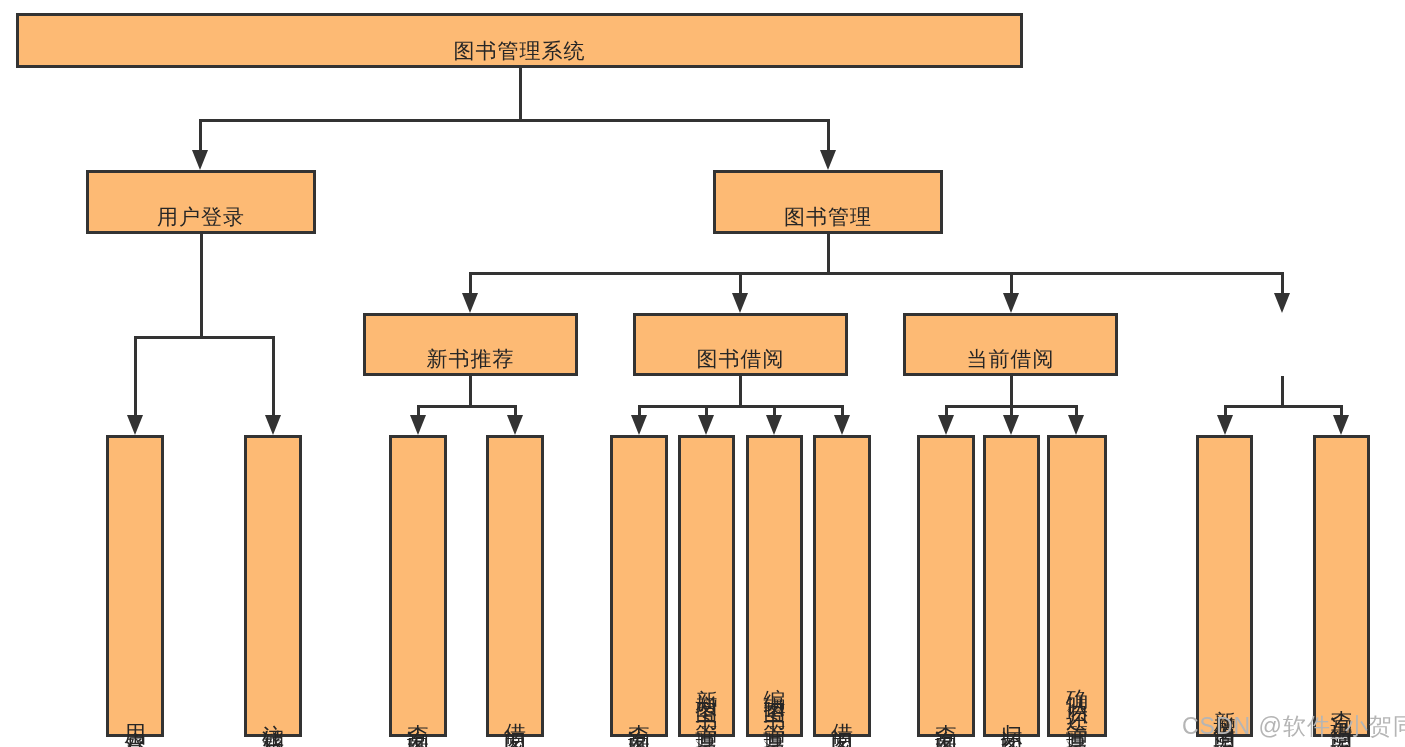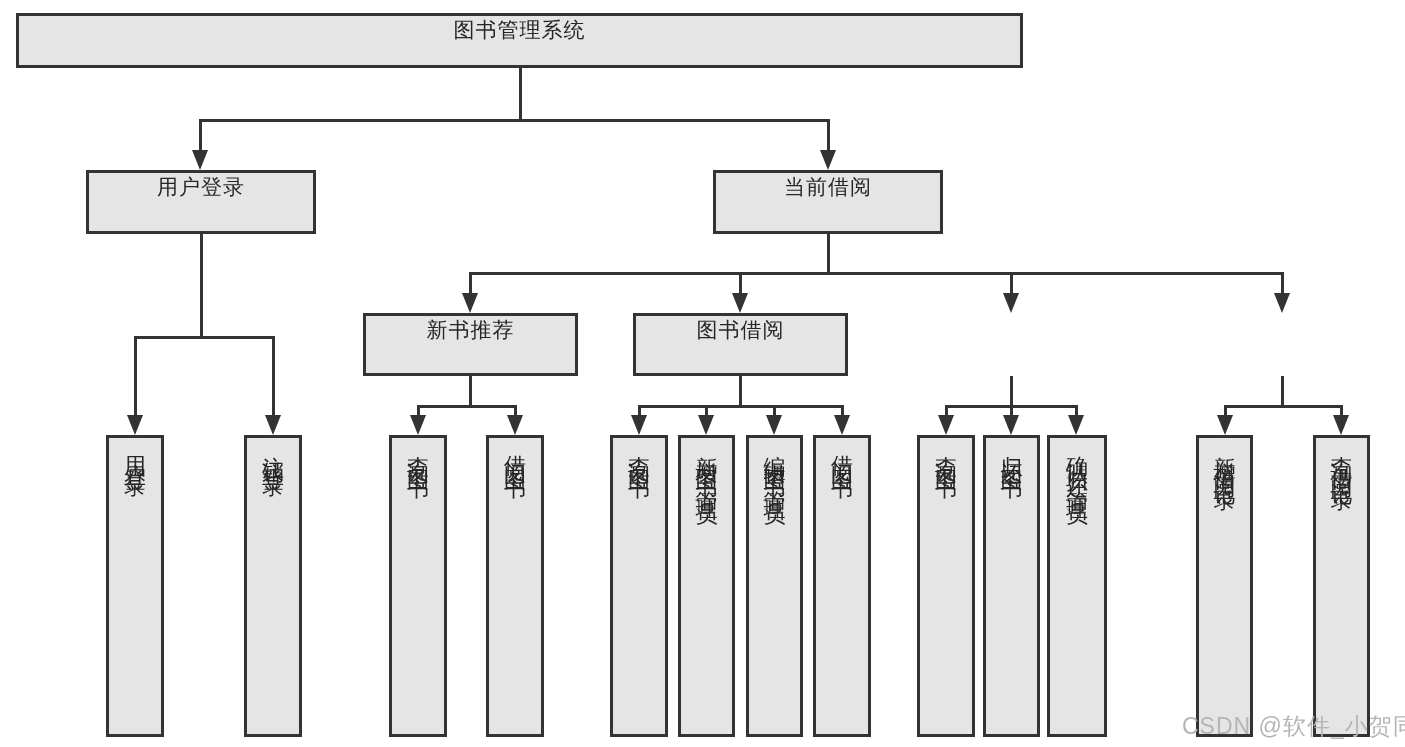--- a/index.html
+++ b/index.html
@@ -9,22 +9,22 @@
     --wm:#b5b5b5;
   }
   html,body{margin:0;padding:0;background:var(--bg);}
   .canvas{
     position:relative;width:1405px;height:747px;background:var(--bg);
     font-family:"Liberation Sans","DejaVu Sans",sans-serif;
     overflow:hidden;
   }
   .node{
     position:absolute;box-sizing:border-box;
-    border:3px solid var(--line);background:#e5e5e5;
-    display:flex;align-items:flex-start;justify-content:center;
+    border:3px solid var(--line);background:#fdba74;
+    display:flex;align-items:flex-end;justify-content:center;
     color:var(--text);font-size:21px;font-weight:500;
     letter-spacing:1px;
   }
   .leaf{
     font-size:22px;
   }
   .leaf span{
     writing-mode:vertical-rl;text-orientation:mixed;
     letter-spacing:7px;line-height:1;white-space:nowrap;
   }
@@ -56,21 +56,21 @@
   <div class="hline" style="left:200px;top:119px;width:629px"></div>
   <div class="vline" style="left:199px;top:119px;height:32px"></div>
   <div class="arrow" style="left:192px;top:150px"></div>
   <div class="vline" style="left:827px;top:119px;height:32px"></div>
   <div class="arrow" style="left:820px;top:150px"></div>
 
   <div class="node" style="left:86px;top:170px;width:230px;height:64px">
     <span>用户登录</span>
   </div>
   <div class="node" style="left:713px;top:170px;width:230px;height:64px">
-    <span>当前借阅</span>
+    <span>图书管理</span>
   </div>
 
   <div class="vline" style="left:200px;top:234px;height:102px"></div>
   <div class="hline" style="left:135px;top:336px;width:138px"></div>
   <div class="vline" style="left:134px;top:336px;height:79px"></div>
   <div class="arrow" style="left:127px;top:415px"></div>
   <div class="vline" style="left:272px;top:336px;height:79px"></div>
   <div class="arrow" style="left:265px;top:415px"></div>
 
   <div class="vline" style="left:827px;top:234px;height:38px"></div>
@@ -82,20 +82,23 @@
   <div class="vline" style="left:1010px;top:272px;height:21px"></div>
   <div class="arrow" style="left:1003px;top:293px"></div>
   <div class="vline" style="left:1281px;top:272px;height:21px"></div>
   <div class="arrow" style="left:1274px;top:293px"></div>
 
   <div class="node" style="left:633px;top:313px;width:215px;height:63px">
     <span>图书借阅</span>
   </div>
   <div class="node" style="left:363px;top:313px;width:215px;height:63px">
     <span>新书推荐</span>
+  </div>
+  <div class="node" style="left:903px;top:313px;width:215px;height:63px">
+    <span>当前借阅</span>
   </div>
 
   <div class="vline" style="left:469px;top:376px;height:29px"></div>
   <div class="hline" style="left:418px;top:405px;width:97px"></div>
   <div class="vline" style="left:417px;top:405px;height:12px"></div>
   <div class="arrow" style="left:410px;top:415px"></div>
   <div class="vline" style="left:514px;top:405px;height:12px"></div>
   <div class="arrow" style="left:507px;top:415px"></div>
 
   <div class="vline" style="left:739px;top:376px;height:29px"></div>

